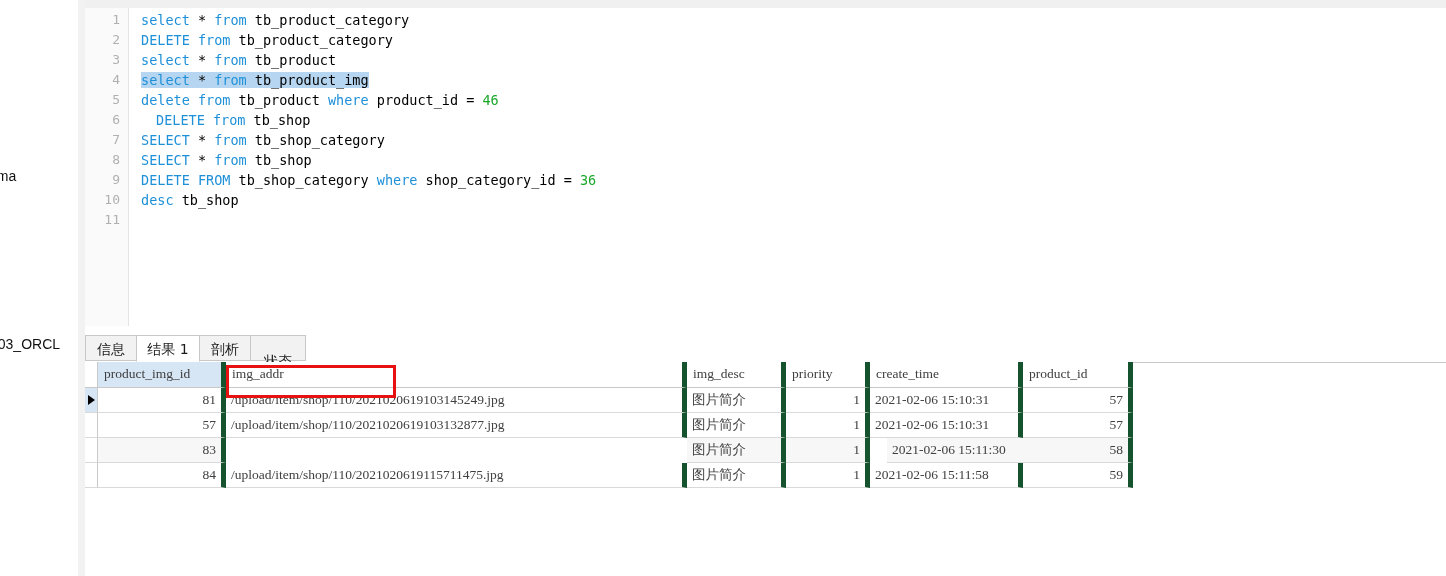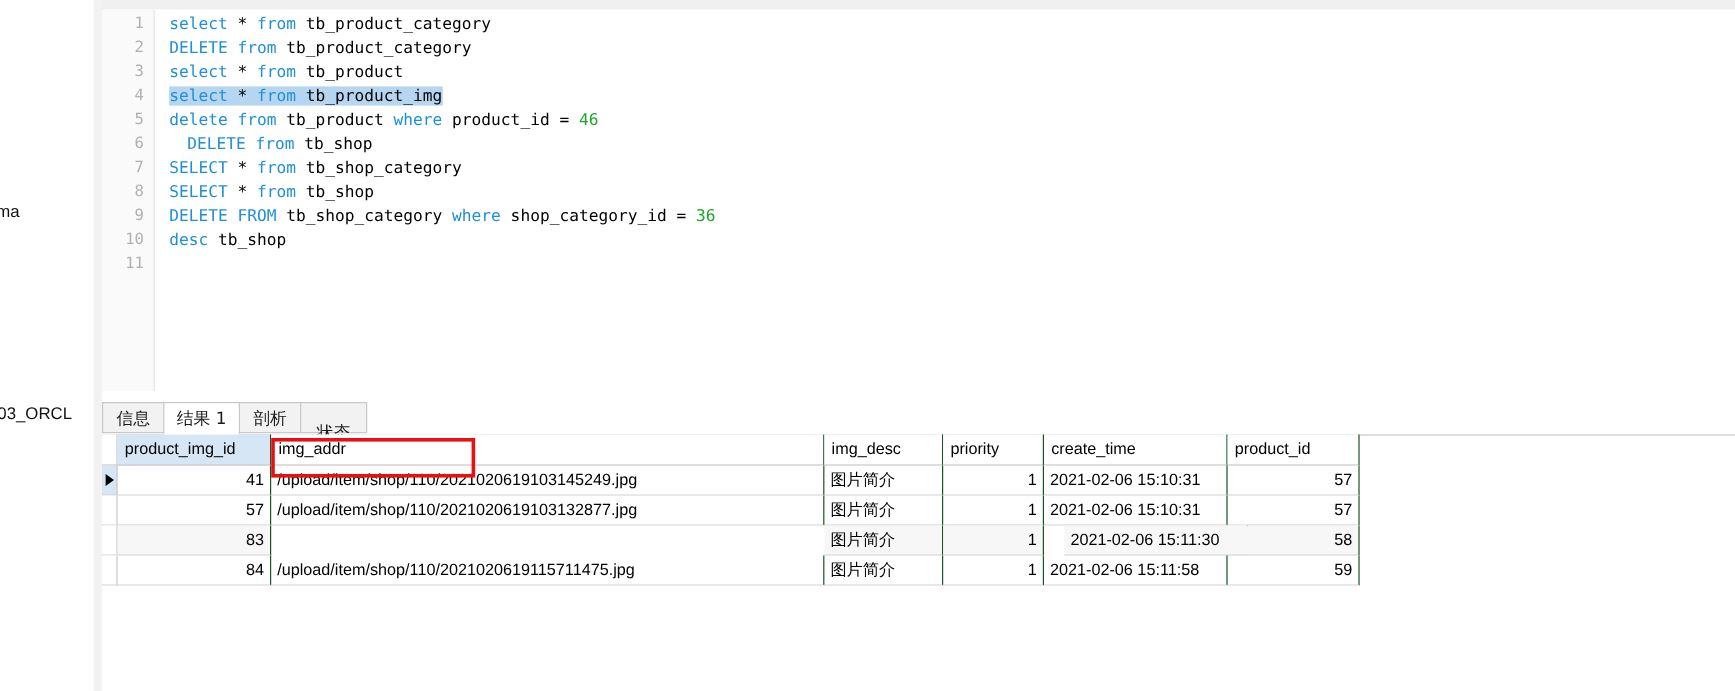--- a/index.html
+++ b/index.html
@@ -144,26 +144,26 @@
     position: relative;
     height: 25px;
     box-sizing: border-box;
   }
   .grid-row.header { height: 26px; }
   .cell {
     position: absolute;
     top: 0;
     height: 100%;
     box-sizing: border-box;
-    border-right: 1px solid #14532d;
+    border-right: 5px solid #14532d;
     border-bottom: 1px solid #d9d9d9;
-    font-family: Liberation Sans, sans-serif;
+    font-family: Liberation Serif, serif;
     font-size: 13.5px;
     line-height: 24px;
-    color: #000000;
+    color: #404040;
     overflow: hidden;
     white-space: nowrap;
   }
   .grid-row.header .cell {
     border-bottom: 1px solid #c9c9c9;
     padding-left: 6px;
   }
   .cell.num-cell { text-align: right; padding-right: 5px; }
   .cell.txt-cell { padding-left: 5px; }
   .hdr-blue { background: #d7e6f5; }
@@ -259,21 +259,21 @@
         <div class="cell hdr-white" style="left: 141px; width: 461px;">img_addr</div>
         <div class="cell hdr-white" style="left: 602px; width: 99px;">img_desc</div>
         <div class="cell hdr-white" style="left: 701px; width: 84px;">priority</div>
         <div class="cell hdr-white" style="left: 785px; width: 153px;">create_time</div>
         <div class="cell hdr-white" style="left: 938px; width: 110px;">product_id</div>
       </div>
       <div class="grid-row">
         <div class="rowsel current">
           <div class="tri"></div>
         </div>
-        <div class="cell num-cell" style="left: 13px; width: 128px;">41</div>
+        <div class="cell num-cell" style="left: 13px; width: 128px;">81</div>
         <div class="cell txt-cell" style="left: 141px; width: 461px;">/upload/item/shop/110/2021020619103145249.jpg</div>
         <div class="cell txt-cell" style="left: 602px; width: 99px;">图片简介</div>
         <div class="cell num-cell" style="left: 701px; width: 84px;">1</div>
         <div class="cell txt-cell" style="left: 785px; width: 153px;">2021-02-06 15:10:31</div>
         <div class="cell num-cell" style="left: 938px; width: 110px;">57</div>
       </div>
       <div class="grid-row">
         <div class="rowsel"></div>
         <div class="cell num-cell" style="left: 13px; width: 128px;">57</div>
         <div class="cell txt-cell" style="left: 141px; width: 461px;">/upload/item/shop/110/2021020619103132877.jpg</div>

